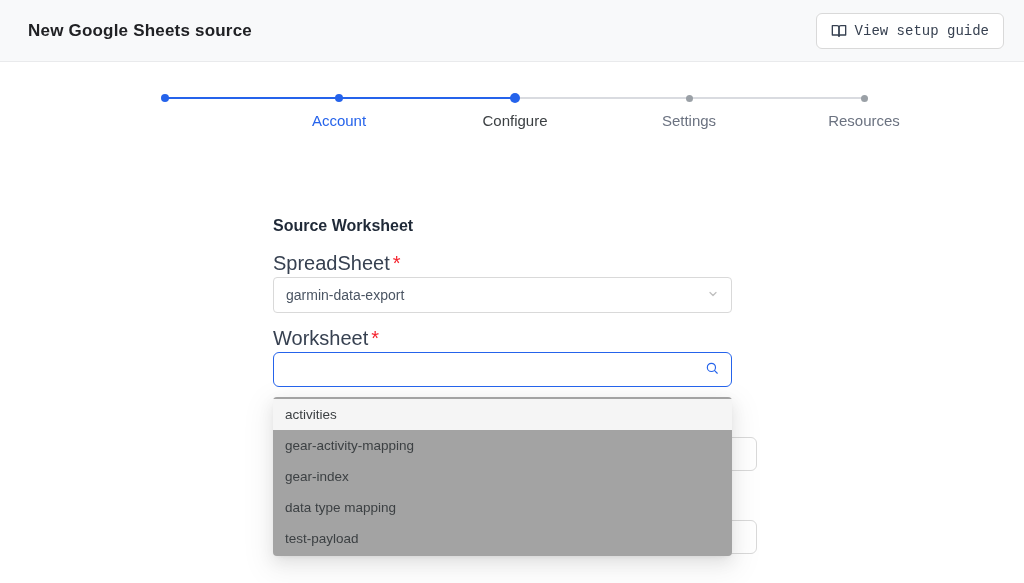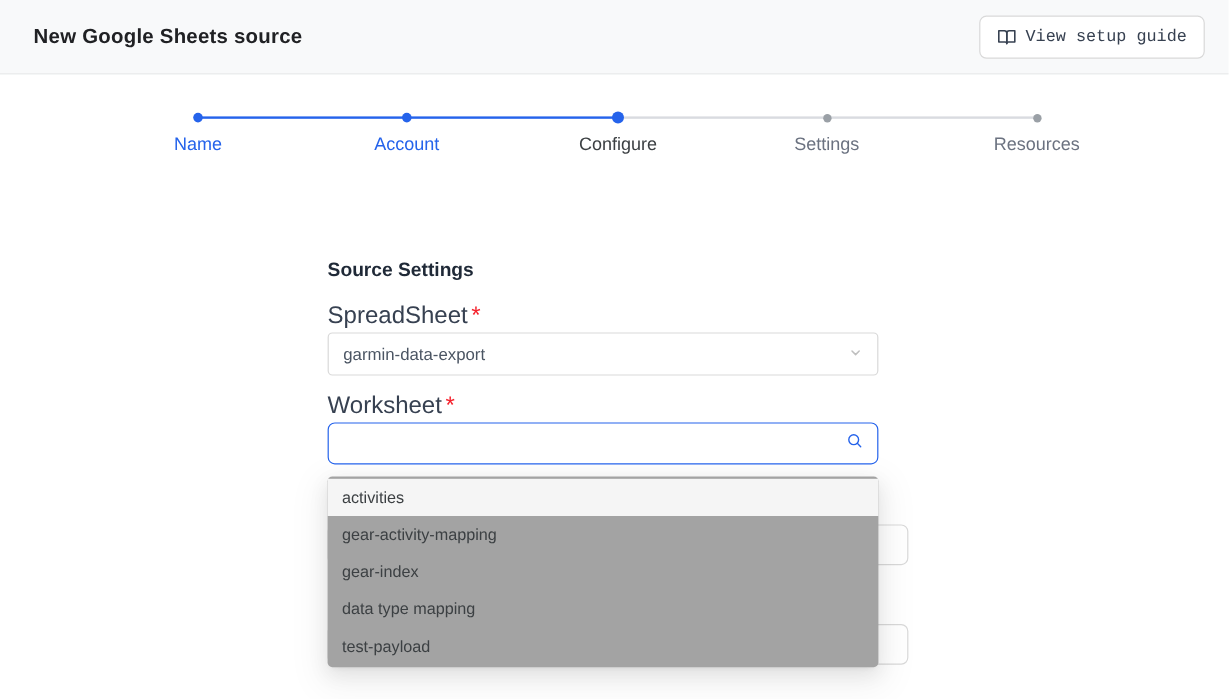--- a/index.html
+++ b/index.html
@@ -85,28 +85,27 @@
     <div class="seg blue" style="left:339px; width:176px;"></div>
     <div class="seg gray" style="left:515px; width:174px;"></div>
     <div class="seg gray" style="left:689px; width:175px;"></div>
 
     <div class="dot done" style="left:161px;"></div>
     <div class="dot done" style="left:335px;"></div>
     <div class="dot current" style="left:510px;"></div>
     <div class="dot todo" style="left:686px;"></div>
     <div class="dot todo" style="left:861px;"></div>
 
-    <div class="step-label done" style="left:165px;">Name</div>
     <div class="step-label done" style="left:339px;">Account</div>
     <div class="step-label current" style="left:515px;">Configure</div>
     <div class="step-label todo" style="left:689px;">Settings</div>
     <div class="step-label todo" style="left:864px;">Resources</div>
   </div>
 
-  <div class="section-title">Source Settings</div>
+  <div class="section-title">Source Worksheet</div>
 
   <div class="field-label" style="top:252px;">
     <span>SpreadSheet</span><span class="req">*</span>
   </div>
 
   <div class="select-box">
     <span>garmin-data-export</span>
     <span>
       <svg width="12" height="12" viewBox="0 0 24 24" fill="none" stroke="#bfbfbf" stroke-width="2.5" stroke-linecap="round" stroke-linejoin="round">
         <polyline points="6 9 12 15 18 9"></polyline>

